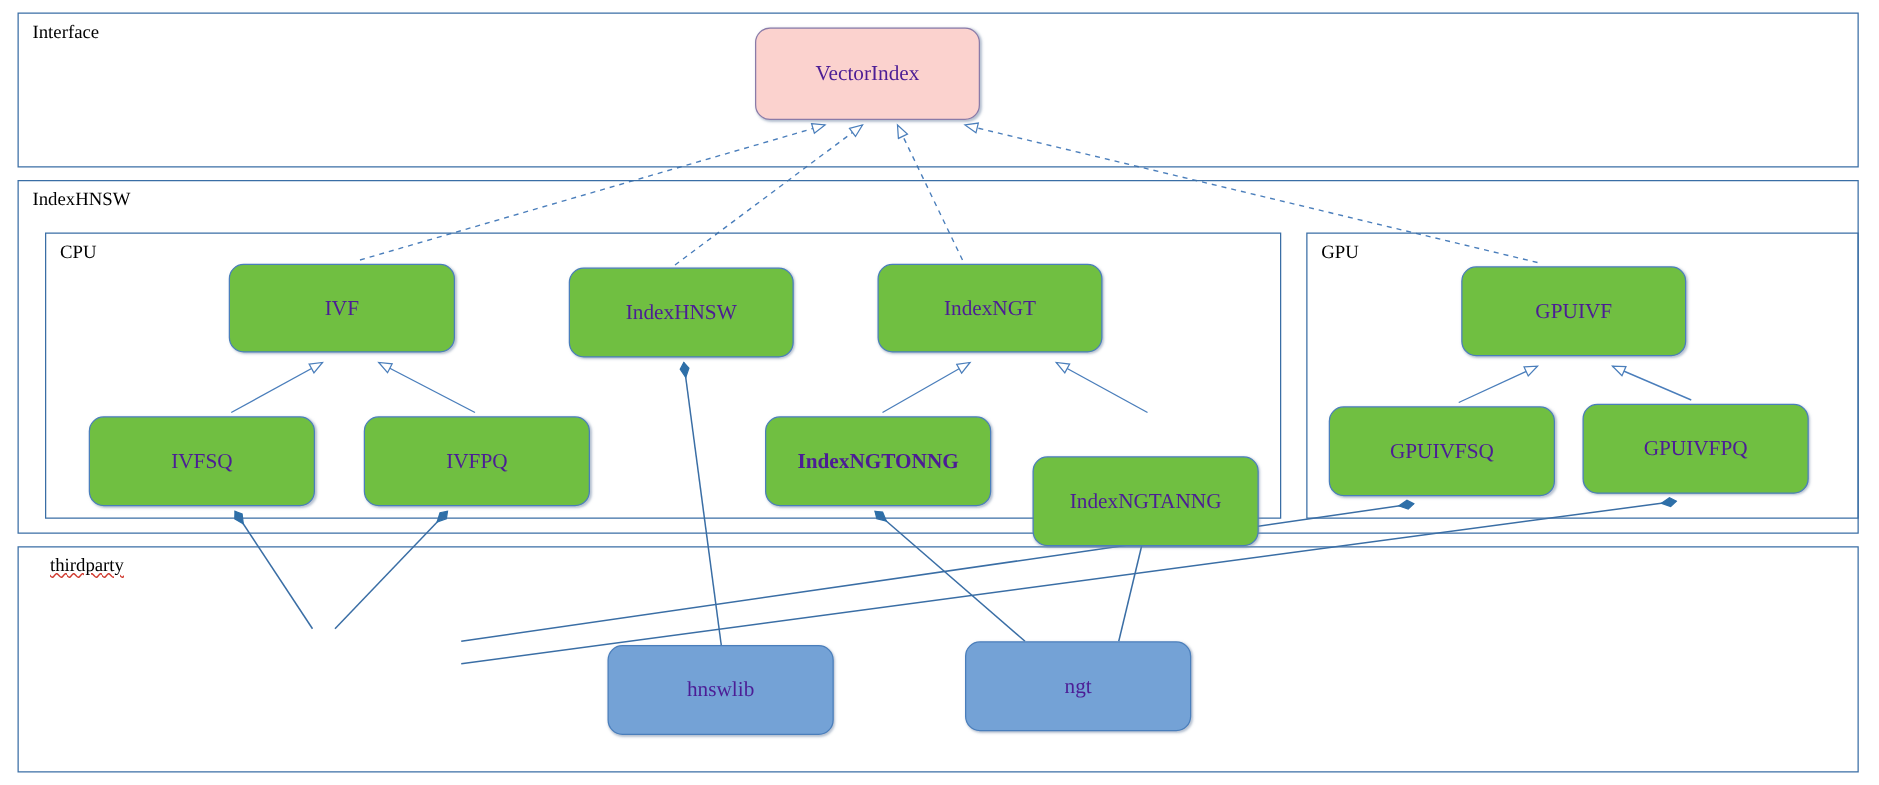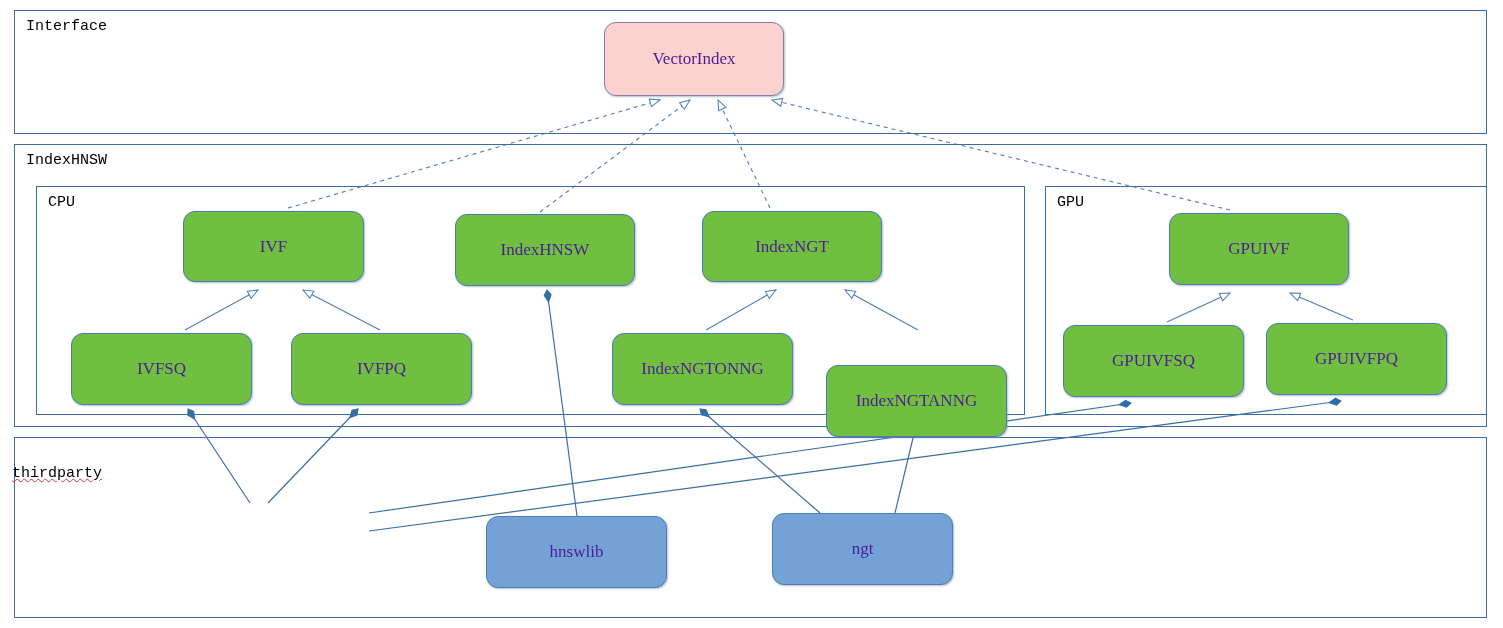--- a/index.html
+++ b/index.html
@@ -16,21 +16,21 @@
     overflow: hidden;
   }
   .group {
     position: absolute;
     border: 1px solid #3a6ea5;
     background: transparent;
     box-sizing: border-box;
   }
   .group-label {
     position: absolute;
-    font-family: Liberation Mono, monospace;
+    font-family: Liberation Serif, serif;
     font-size: 15px;
     color: #000000;
     white-space: nowrap;
     text-align: right;
   }
   .group-label.spell {
     text-decoration: underline;
     text-decoration-color: #d03a2f;
     text-decoration-style: wavy;
     text-decoration-thickness: 1px;
@@ -108,29 +108,29 @@
   <div class="group" id="g-implement" style="left: 14px; top: 144px; width: 1473px; height: 283px;"></div>
   <div class="group-label" id="gl-implement" style="left: 26px; top: 152px;">IndexHNSW</div>
 
   <div class="group" id="g-cpu" style="left: 36px; top: 186px; width: 989px; height: 229px;"></div>
   <div class="group-label" id="gl-cpu" style="left: 48px; top: 194px;">CPU</div>
 
   <div class="group" id="g-gpu" style="left: 1045px; top: 186px; width: 442px; height: 229px;"></div>
   <div class="group-label" id="gl-gpu" style="left: 1057px; top: 194px;">GPU</div>
 
   <div class="group" id="g-thirdparty" style="left: 14px; top: 437px; width: 1473px; height: 181px;"></div>
-  <div class="group-label spell" id="gl-thirdparty" style="left: 12px; top: 445px; margin-top: 20px;">thirdparty</div>
+  <div class="group-label spell" id="gl-thirdparty" style="left: 40px; top: 445px;">thirdparty</div>
 
   <div class="node iface" id="n-vectorindex" style="left: 604px; top: 22px; width: 180px; height: 74px;">VectorIndex</div>
   <div class="node impl" id="n-ivf" style="left: 183px; top: 211px; width: 181px; height: 71px;">IVF</div>
   <div class="node impl" id="n-indexhnsw" style="left: 455px; top: 214px; width: 180px; height: 72px;">IndexHNSW</div>
   <div class="node impl" id="n-indexngt" style="left: 702px; top: 211px; width: 180px; height: 71px;">IndexNGT</div>
   <div class="node impl" id="n-gpuivf" style="left: 1169px; top: 213px; width: 180px; height: 72px;">GPUIVF</div>
   <div class="node impl" id="n-ivfsq" style="left: 71px; top: 333px; width: 181px; height: 72px;">IVFSQ</div>
   <div class="node impl" id="n-ivfpq" style="left: 291px; top: 333px; width: 181px; height: 72px;">IVFPQ</div>
-  <div class="node impl" id="n-indexngtonng" style="left: 612px; top: 333px; width: 181px; height: 72px;">IndexNGTONNG</div>
+  <div class="node impl" id="n-indexngtonng" style="left: 612px; top: 333px; width: 181px; height: 72px; font-weight: bold;">IndexNGTONNG</div>
   <div class="node impl" id="n-indexngtanng" style="left: 826px; top: 333px; width: 181px; height: 72px; margin-top: 32px;">IndexNGTANNG</div>
   <div class="node impl" id="n-gpuivfsq" style="left: 1063px; top: 325px; width: 181px; height: 72px;">GPUIVFSQ</div>
   <div class="node impl" id="n-gpuivfpq" style="left: 1266px; top: 323px; width: 181px; height: 72px;">GPUIVFPQ</div>
   <div class="node third" id="n-hnswlib" style="left: 486px; top: 516px; width: 181px; height: 72px;">hnswlib</div>
   <div class="node third" id="n-ngt" style="left: 772px; top: 513px; width: 181px; height: 72px;">ngt</div>
 
 </div>
 
 </body></html>

